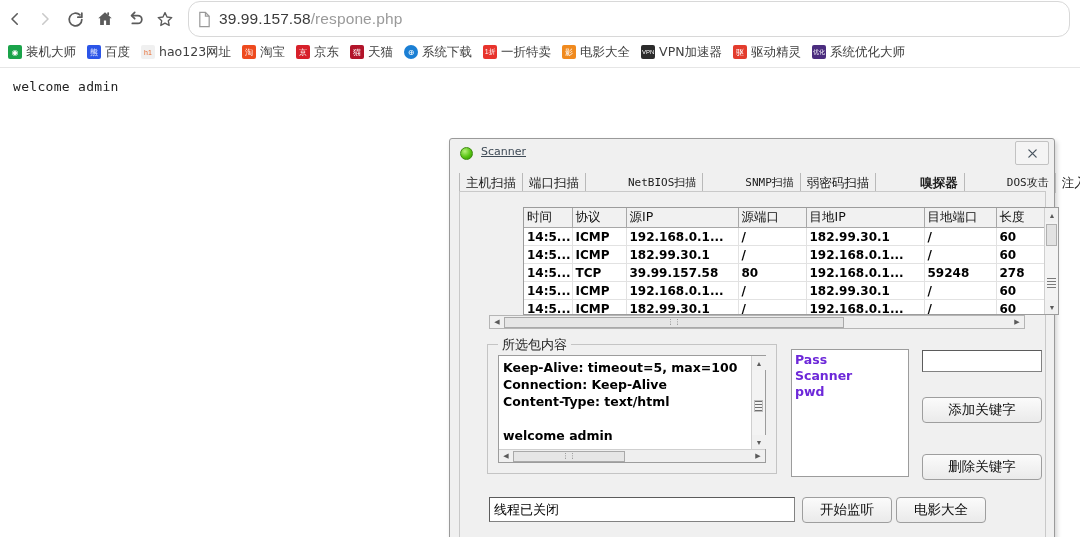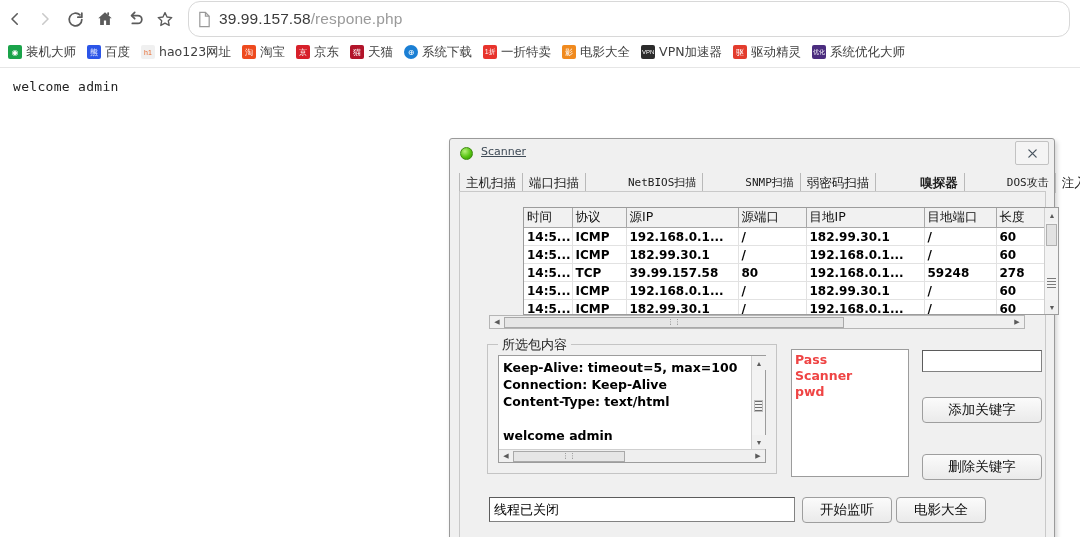--- a/index.html
+++ b/index.html
@@ -76,21 +76,21 @@
   
   #groupbox{position:absolute;left:27px;top:152px;width:290px;height:130px;border:1px solid #c4c4c4;box-sizing:border-box;}
   #grouplabel{position:absolute;left:38px;top:144px;background:#f0f0f0;padding:0 4px;font-size:13px;color:#1b1b1b;font-family:"DejaVu Sans",sans-serif;}
   #pktcontent{position:absolute;left:38px;top:163px;width:268px;height:108px;background:#fff;border:1px solid #9c9c9c;box-sizing:border-box;}
   .pktline{font-size:12.5px;font-weight:bold;color:#000;font-family:"DejaVu Sans",sans-serif;line-height:17px;padding-left:4px;white-space:nowrap;}
   #pktv{position:absolute;right:0;top:0;width:14px;bottom:13px;background:#f3f3f3;border-left:1px solid #cfcfcf;box-sizing:border-box;}
   #pktvgrip{position:absolute;top:44px;left:2px;width:9px;height:12px;background:repeating-linear-gradient(to bottom,#6f6f6f 0 1px,transparent 1px 3px);border:1px solid #bdbdbd;box-sizing:border-box;}
   #pkth{position:absolute;left:0;right:0;bottom:0;height:13px;background:#efefef;border-top:1px solid #cfcfcf;box-sizing:border-box;display:flex;align-items:center;}
   
   #kwlist{position:absolute;left:331px;top:157px;width:118px;height:128px;background:#fff;border:1px solid #9c9c9c;box-sizing:border-box;padding:2px 0 0 3px;}
-  .kwitem{font-size:12.5px;color:#ef4444;font-weight:bold;line-height:16px;font-family:"DejaVu Sans",sans-serif;}
+  .kwitem{font-size:12.5px;color:#6d28d9;font-weight:bold;line-height:16px;font-family:"DejaVu Sans",sans-serif;}
   #kwinput{position:absolute;left:462px;top:158px;width:120px;height:22px;background:#fff;border:1px solid #828282;border-top-color:#5b5b5b;border-left-color:#5b5b5b;box-sizing:border-box;}
   .wbtn{
     position:absolute;background:linear-gradient(#fbfbfb,#eaeaea);border:1px solid #9e9e9e;
     display:flex;align-items:center;justify-content:center;font-size:13.5px;color:#111;
     font-family:"DejaVu Sans",sans-serif;box-sizing:border-box;border-radius:4px;
   }
   #addkw{left:462px;top:205px;width:120px;height:26px;}
   #delkw{left:462px;top:262px;width:120px;height:26px;}
   
   #statusfield{position:absolute;left:29px;top:305px;width:306px;height:25px;background:#fff;border:1px solid #828282;border-top-color:#5b5b5b;border-left-color:#5b5b5b;box-sizing:border-box;

